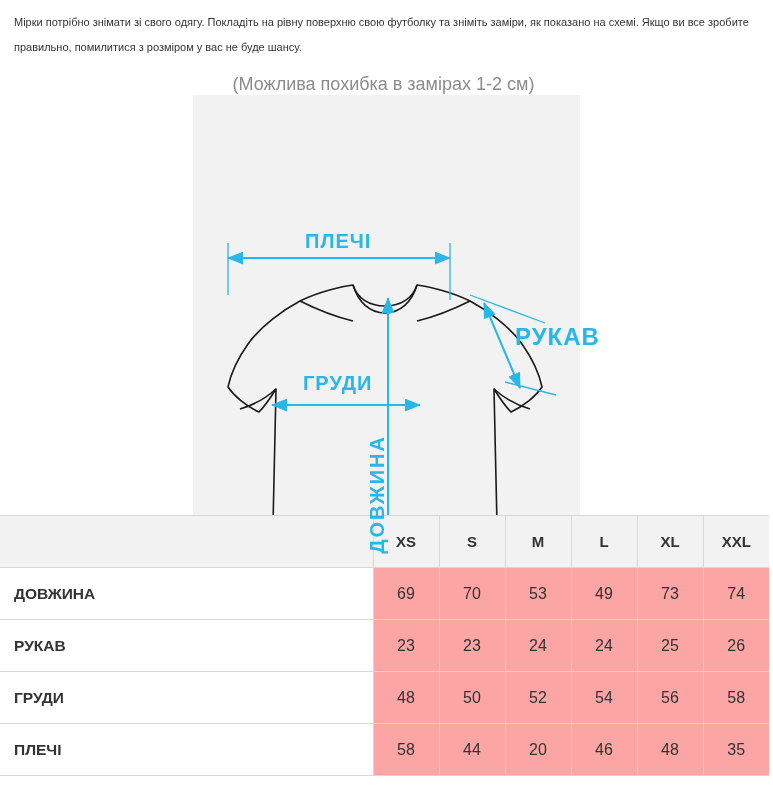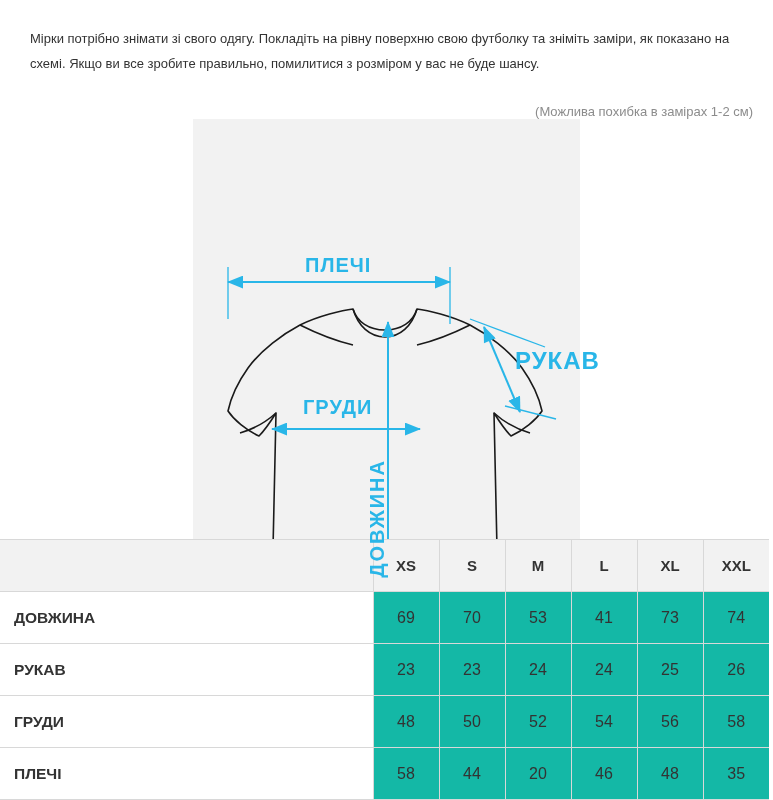--- a/index.html
+++ b/index.html
@@ -14,29 +14,29 @@
     color: #333333;
     overflow: hidden;
     position: relative;
   }
 
   
   .intro {
     padding: 10px 14px 0 14px;
   }
   .intro p {
-    margin: 16px;
-    font-size: 13px;
+    margin: 0;
+    font-size: 11px;
     line-height: 25px;
     color: #333333;
   }
   .intro .note {
-    margin-top: 28px;
-    text-align: right;
-    font-size: 13px;
+    margin-top: 14px;
+    text-align: center;
+    font-size: 18px;
     color: #8c8c8c;
     padding-right: 6px;
   }
 
   
   .diagram-wrap {
     position: relative;
     width: 773px;
     height: 420px;
   }
@@ -88,21 +88,21 @@
   }
   table.sizes tbody th {
     text-align: left;
     padding-left: 14px;
     font-weight: bold;
     font-size: 15.5px;
     background: #ffffff;
     border-left: none;
   }
   table.sizes tbody td {
-    background: #14b8a6;
+    background: #fca5a5;
   }
   table.sizes col.labelcol { width: 373px; }
   table.sizes col.sizecol  { width: 66px; }
   table.sizes tr td:last-child, table.sizes tr th:last-child {
     border-right: none;
   }
 </style>
 </head>
 <body>
 
@@ -198,21 +198,21 @@
       <th>XL</th>
       <th>XXL</th>
     </tr>
   </thead>
   <tbody>
     <tr>
       <th>ДОВЖИНА</th>
       <td>69</td>
       <td>70</td>
       <td>53</td>
-      <td>41</td>
+      <td>49</td>
       <td>73</td>
       <td>74</td>
     </tr>
     <tr>
       <th>РУКАВ</th>
       <td>23</td>
       <td>23</td>
       <td>24</td>
       <td>24</td>
       <td>25</td>

